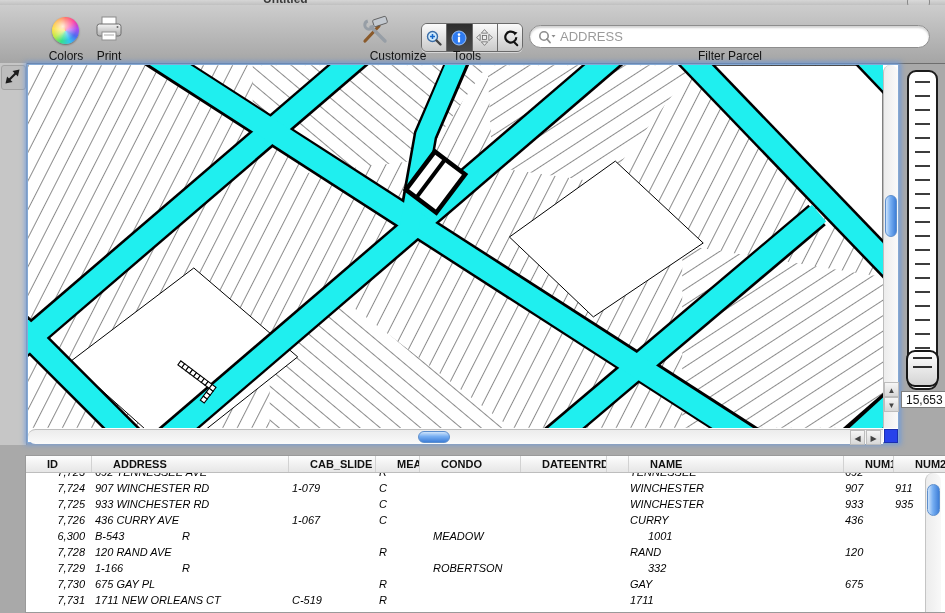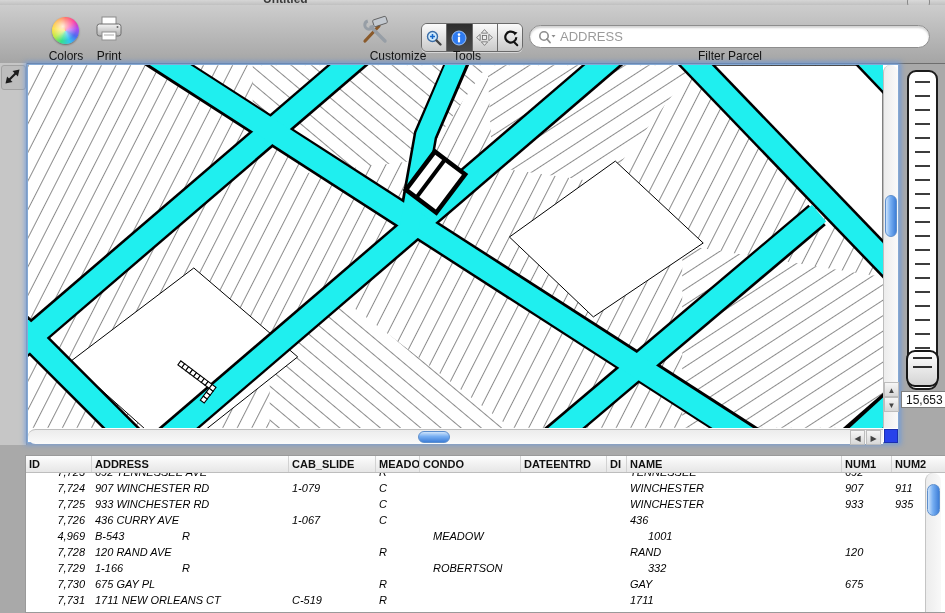--- a/index.html
+++ b/index.html
@@ -59,21 +59,21 @@
     background:linear-gradient(#ffffff,#d4d4d4);border:2px solid #161616;border-radius:9px;}
   .ruler-handle::before{content:"";position:absolute;left:5px;right:5px;top:5px;height:7px;
     border-top:2.5px solid #2e2e2e;border-bottom:2.5px solid #2e2e2e;}
   .scale-box{position:absolute;left:901px;top:391px;width:58px;height:17px;background:#fff;border:1px solid #7e7e7e;
     font-size:12px;color:#111;line-height:16px;padding-left:4px;box-sizing:border-box;white-space:nowrap;overflow:hidden;}
   
   .table{position:absolute;left:25px;top:455px;width:920px;height:158px;background:#fff;
     border:1px solid #9a9a9a;border-right:none;box-sizing:border-box;}
   .thead{position:absolute;left:0;top:0;right:0;height:17px;display:flex;
     background:linear-gradient(#fdfdfd,#e6e6e6);border-bottom:1px solid #bdbdbd;box-sizing:border-box;}
-  .th{font-size:11px;font-weight:bold;color:#111;line-height:16px;padding-left:3px;
+  .th{font-size:11px;font-weight:bold;color:#111;line-height:16px;padding-left:21px;
     border-right:1px solid #d2d2d2;box-sizing:border-box;overflow:hidden;white-space:nowrap;flex:none;}
   .tbody{position:absolute;left:0;top:17px;right:0;bottom:0;overflow:hidden;font-style:italic;}
   .rows{margin-top:-9px;}
   .tr{display:flex;height:16px;line-height:16px;}
   .td{font-size:11px;color:#000;padding-left:3px;box-sizing:border-box;overflow:hidden;white-space:nowrap;flex:none;}
   .td.num-right{text-align:right;padding-right:7px;}
   .c0{width:66px}.c1{width:197px}.c2{width:87px}.c3{width:44px}.c4{width:101px}
   .c5{width:86px}.c6{width:20px}.c7{width:215px}.c8{width:50px}.c9{width:54px}
   .table-vscroll{position:absolute;right:4px;top:17px;width:16px;bottom:0;
     background:linear-gradient(to right,#ececec,#f8f8f8);border-left:1px solid #c4c4c4;border-radius:8px 8px 0 0;box-sizing:border-box;}
@@ -333,26 +333,27 @@
   </div>
 
   <div class="tr">
     <div class="td c0 num-right">7,726</div>
     <div class="td c1">436 CURRY AVE</div>
     <div class="td c2">1-067</div>
     <div class="td c3">C</div>
     <div class="td c4"></div>
     <div class="td c5"></div>
     <div class="td c6"></div>
+    <div class="td c7">CURRY</div>
     <div class="td c8">436</div>
     <div class="td c9"></div>
   </div>
 
   <div class="tr">
-    <div class="td c0 num-right">4,969</div>
+    <div class="td c0 num-right">6,300</div>
     <div class="td c2">B-543</div>
     <div class="td c3">R</div>
     <div class="td c4"></div>
     <div class="td c5"></div>
     <div class="td c6"></div>
     <div class="td c7">MEADOW</div>
     <div class="td c8">1001</div>
     <div class="td c9"></div>
   </div>
 

